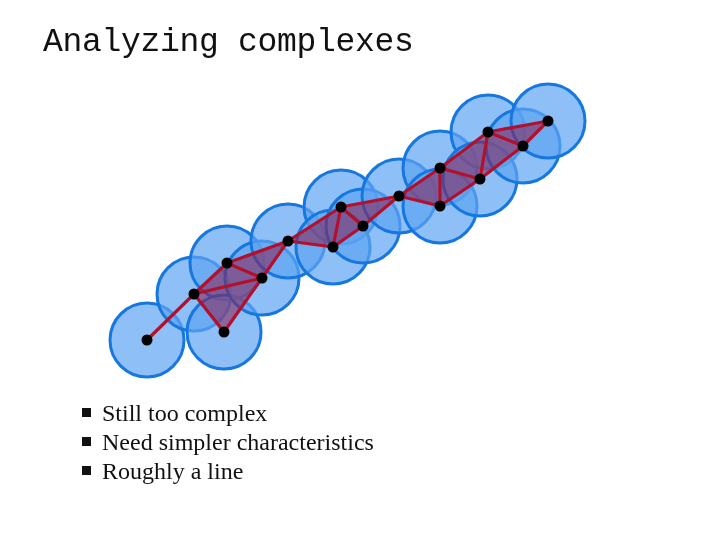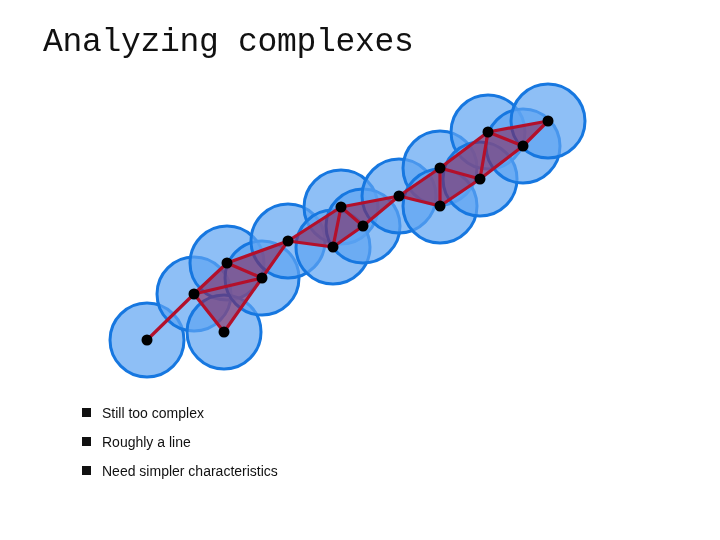--- a/index.html
+++ b/index.html
@@ -1,20 +1,20 @@
 <!DOCTYPE html>
 <html><head>
   <meta charset="utf-8">
   <style>
     html, body { margin: 0; padding: 0; background: #ffffff; }
     body { width: 720px; height: 540px; position: relative; overflow: hidden; font-family: "DejaVu Sans", "Liberation Sans", sans-serif; }
     .slide-title { position: absolute; left: 43px; top: 24px; font-size: 33px; color: #111; letter-spacing: -0.3px; font-family: Liberation Mono, monospace; font-weight: normal; }
     .figure { position: absolute; left: 0; top: 0; width: 720px; height: 540px; }
     .bullets { position: absolute; left: 80px; top: 400px; margin: 0; padding: 0; list-style: none; }
-    .bullets li { position: relative; height: 29px; line-height: 26px; font-size: 14px; color: #111; padding-left: 22px; font-family: Liberation Sans, sans-serif; }
+    .bullets li { position: relative; height: 29px; line-height: 26px; font-size: 24px; color: #111; padding-left: 22px; font-family: Liberation Serif, serif; }
     .bullet-marker { position: absolute; left: 2px; top: 8px; width: 9px; height: 9px; background: #111; }
   </style>
 </head>
 <body>
 
 <div class="slide-title">Analyzing complexes</div>
 
 <svg class="figure" width="720" height="540" viewBox="0 0 720 540" xmlns="http://www.w3.org/2000/svg">
   <g id="disks">
       <circle cx="147" cy="340" r="37" fill="#5EA4F2" fill-opacity="0.7" stroke="#1677E0" stroke-width="3"></circle>
@@ -90,15 +90,15 @@
       <circle cx="440" cy="206" r="5.5" fill="#000000"></circle>
       <circle cx="488" cy="132" r="5.5" fill="#000000"></circle>
       <circle cx="480" cy="179" r="5.5" fill="#000000"></circle>
       <circle cx="523" cy="146" r="5.5" fill="#000000"></circle>
       <circle cx="548" cy="121" r="5.5" fill="#000000"></circle>
     </g>
 </svg>
 
 <ul class="bullets">
   <li><span class="bullet-marker"></span><span>Still too complex</span></li>
+  <li><span class="bullet-marker"></span><span>Need simpler characteristics</span></li>
   <li><span class="bullet-marker"></span><span>Roughly a line</span></li>
-  <li><span class="bullet-marker"></span><span>Need simpler characteristics</span></li>
 </ul>
 
 </body></html>

